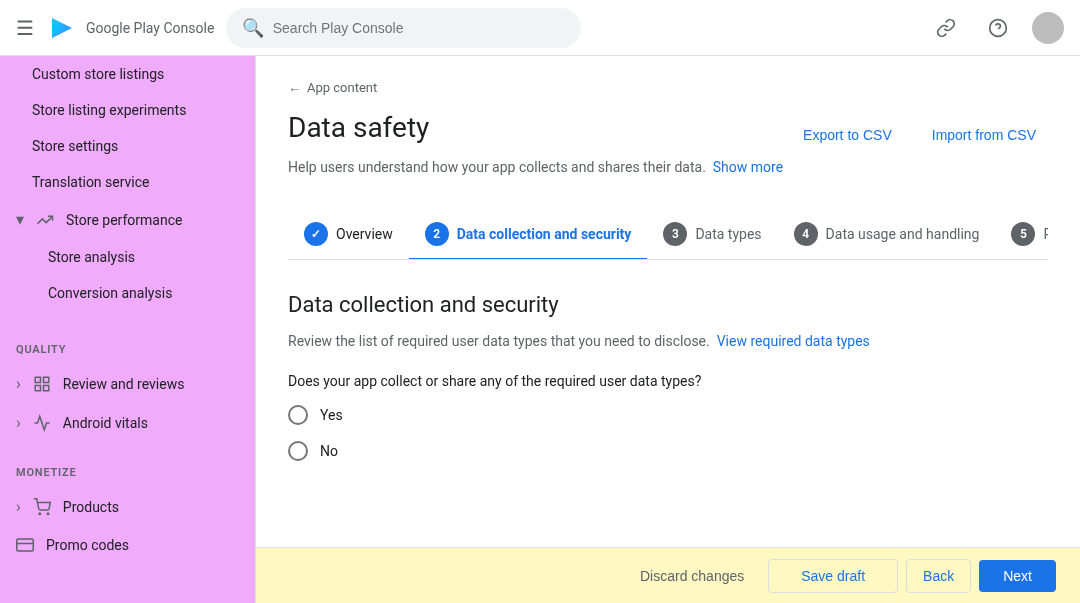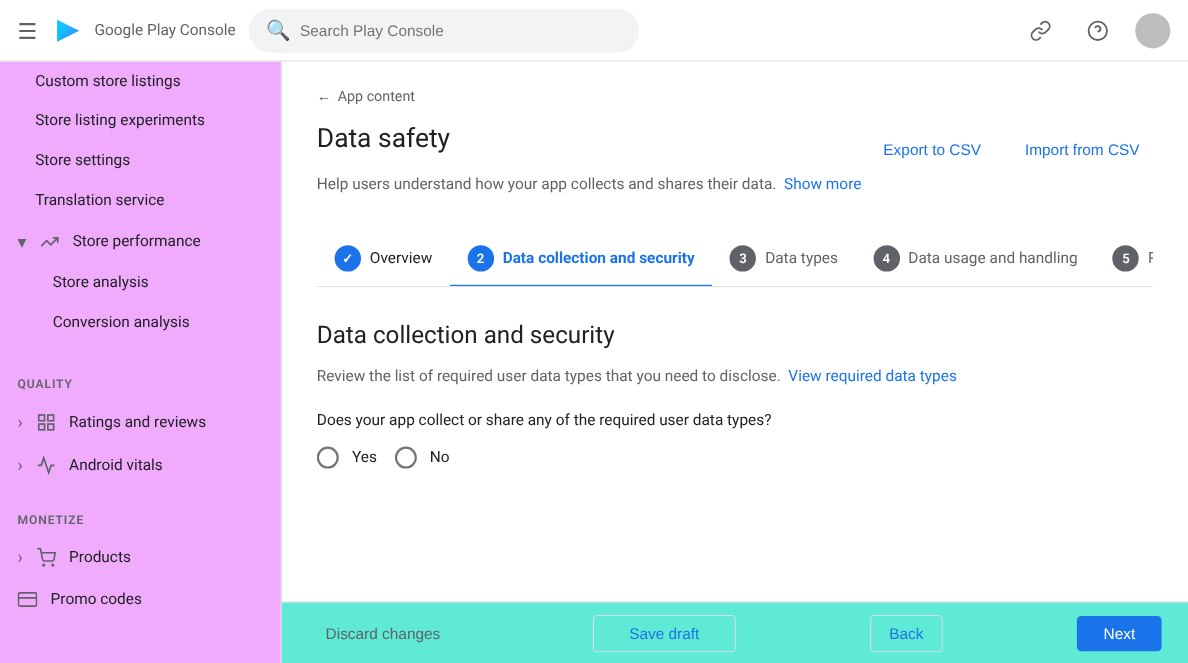--- a/index.html
+++ b/index.html
@@ -43,21 +43,21 @@
 
     
     .main { flex: 1; display: flex; flex-direction: column; overflow: hidden; }
     .main-content { flex: 1; overflow-y: auto; padding: 24px 32px; }
 
     
     .breadcrumb { display: flex; align-items: center; gap: 6px; color: #5f6368; font-size: 13px; margin-bottom: 16px; cursor: pointer; }
 
     
     .page-title-row { display: flex; align-items: flex-start; justify-content: space-between; margin-bottom: 8px; }
-    .page-title { font-size: 24px; font-weight: 400; color: #202124; }
+    .page-title { font-size: 28px; font-weight: 400; color: #202124; }
     .page-title-actions { display: flex; gap: 16px; align-items: center; margin-top: 8px; }
     .btn-text { background: none; border: none; color: #1a73e8; font-size: 14px; cursor: pointer; padding: 8px 12px; border-radius: 4px; }
 
     
     .page-desc { font-size: 14px; color: #5f6368; margin-bottom: 35px; }
     .page-desc a { color: #1a73e8; text-decoration: none; }
 
     
     .steps-bar {
       display: flex; align-items: center; gap: 0; border-bottom: 1px solid #e0e0e0; margin-bottom: 32px; padding-bottom: 0; overflow-x: auto;
@@ -77,32 +77,32 @@
 
     
     .section-title { font-size: 22px; font-weight: 400; color: #202124; margin-bottom: 16px; }
     .section-desc { font-size: 14px; color: #5f6368; margin-bottom: 24px; }
     .section-desc a { color: #1a73e8; text-decoration: none; }
 
     
     .question { font-size: 14px; color: #202124; margin-bottom: 16px; }
 
     
-    .radio-group { display: flex; flex-direction: row; gap: 16px; }
+    .radio-group { display: flex; flex-direction: column; gap: 16px; }
     .radio-option { display: flex; align-items: center; gap: 12px; cursor: pointer; }
     .radio-circle {
       width: 20px; height: 20px; border-radius: 50%; border: 2px solid #757575;
       display: flex; align-items: center; justify-content: center; flex-shrink: 0;
     }
     .radio-label { font-size: 14px; color: #202124; }
 
     
     .footer {
       height: 56px; border-top: 1px solid #e0e0e0; display: flex; align-items: center;
-      justify-content: space-between; padding: 0 24px; gap: 8px; background: #5eead4; flex-shrink: 0;
+      justify-content: flex-end; padding: 0 24px; gap: 8px; background: #fef9c3; flex-shrink: 0;
     }
     .btn-discard { background: none; border: none; color: #5f6368; font-size: 14px; cursor: pointer; padding: 8px 16px; border-radius: 4px; }
     .btn-save { background: none; border: 1px solid #dadce0; color: #1a73e8; font-size: 14px; cursor: pointer; padding: 8px 32px; border-radius: 4px; }
     .btn-back { background: none; border: 1px solid #dadce0; color: #1a73e8; font-size: 14px; cursor: pointer; padding: 8px 16px; border-radius: 4px; }
     .btn-next { background: #1a73e8; border: none; color: #fff; font-size: 14px; font-weight: 500; cursor: pointer; padding: 8px 24px; border-radius: 4px; }
   </style>
 </head>
 <body>
 
 <div class="topbar">
@@ -177,21 +177,21 @@
     <div style="height:16px"></div>
     <div class="sidebar-section-header">Quality</div>
     <div class="sidebar-item">
       <span class="sidebar-expand-icon">›</span>
       <svg width="18" height="18" viewBox="0 0 24 24" fill="none" stroke="#5f6368" stroke-width="2">
         <rect x="3" y="3" width="7" height="7"></rect>
           <rect x="14" y="3" width="7" height="7"></rect>
         <rect x="14" y="14" width="7" height="7"></rect>
           <rect x="3" y="14" width="7" height="7"></rect>
       </svg>
-      <span>Ratings and reviews</span>
+      <span>Review and reviews</span>
     </div>
     <div class="sidebar-item">
       <span class="sidebar-expand-icon">›</span>
       <svg width="18" height="18" viewBox="0 0 24 24" fill="none" stroke="#5f6368" stroke-width="2">
         <polyline points="22 12 18 12 15 21 9 3 6 12 2 12"></polyline>
       </svg>
       <span>Android vitals</span>
     </div>
 
     <div style="height:8px"></div>

